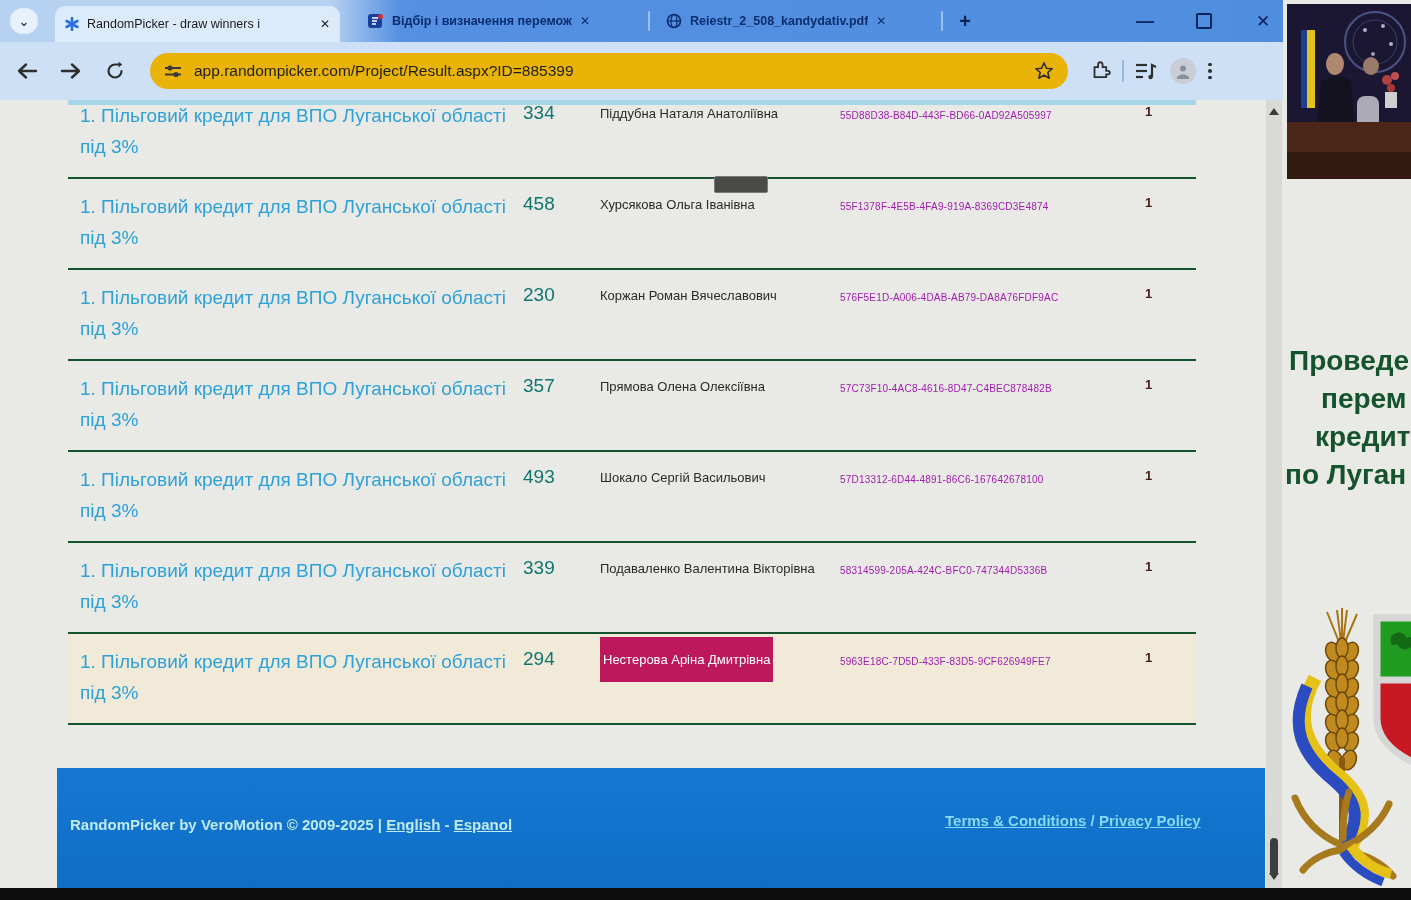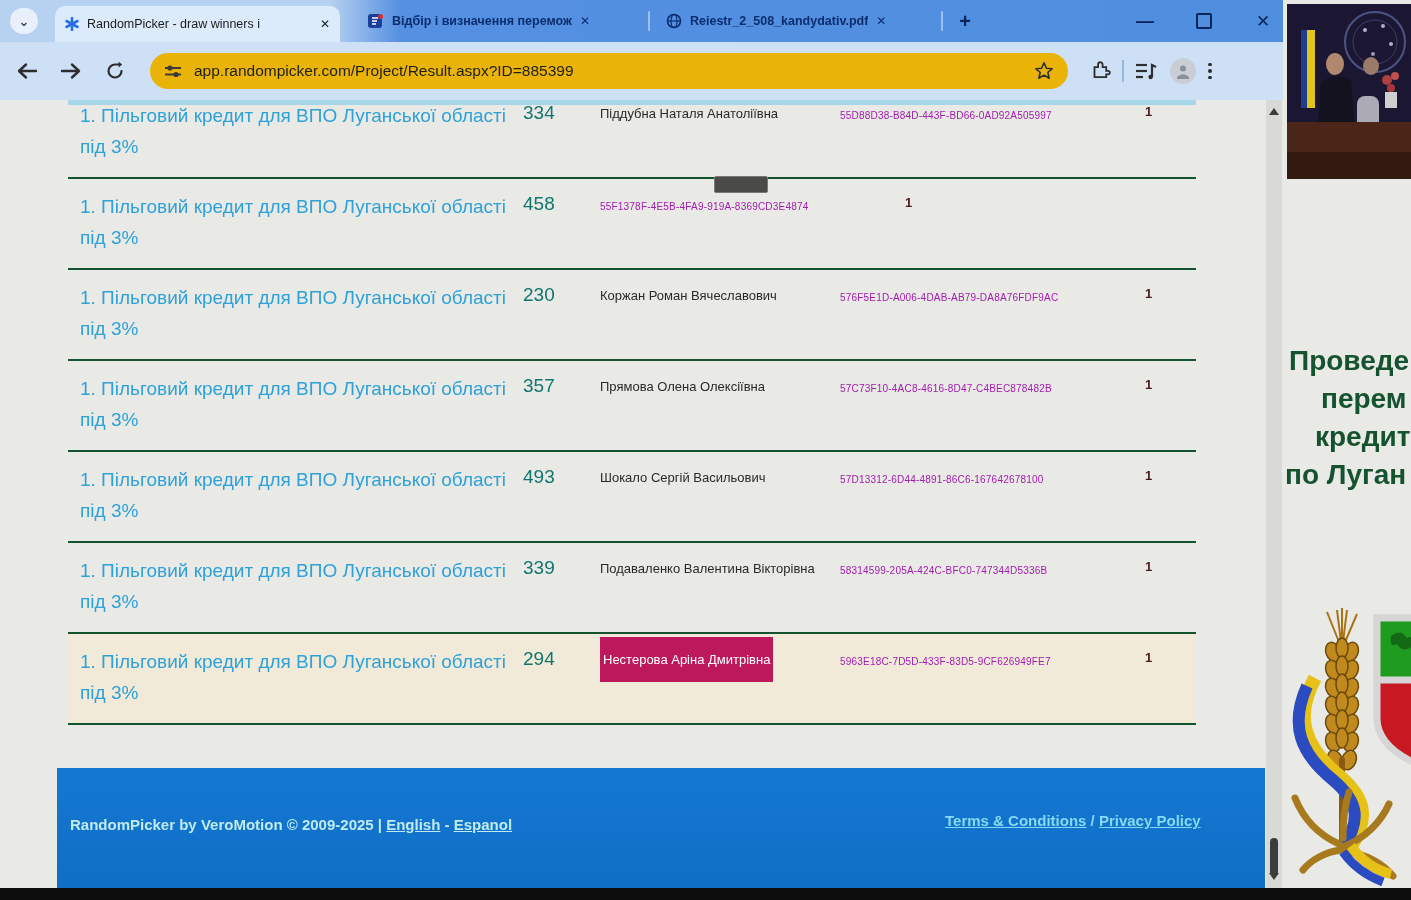--- a/index.html
+++ b/index.html
@@ -324,20 +324,21 @@
     <div class="c-num">334</div>
     <div class="c-name">Піддубна Наталя Анатоліївна</div>
     <div class="c-code">
             <span class="inner">55D88D38-B84D-443F-BD66-0AD92A505997</span>
           </div>
     <div class="c-wins">1</div>
   </div>
         <div class="trow">
     <div class="c-project">1. Пільговий кредит для ВПО Луганської області під 3%</div>
     <div class="c-num">458</div>
+    <div class="c-name">Хурсякова Ольга Іванівна</div>
     <div class="c-code">
             <span class="inner">55F1378F-4E5B-4FA9-919A-8369CD3E4874</span>
           </div>
     <div class="c-wins">1</div>
   </div>
         <div class="trow">
     <div class="c-project">1. Пільговий кредит для ВПО Луганської області під 3%</div>
     <div class="c-num">230</div>
     <div class="c-name">Коржан Роман Вячеславович</div>
     <div class="c-code">

